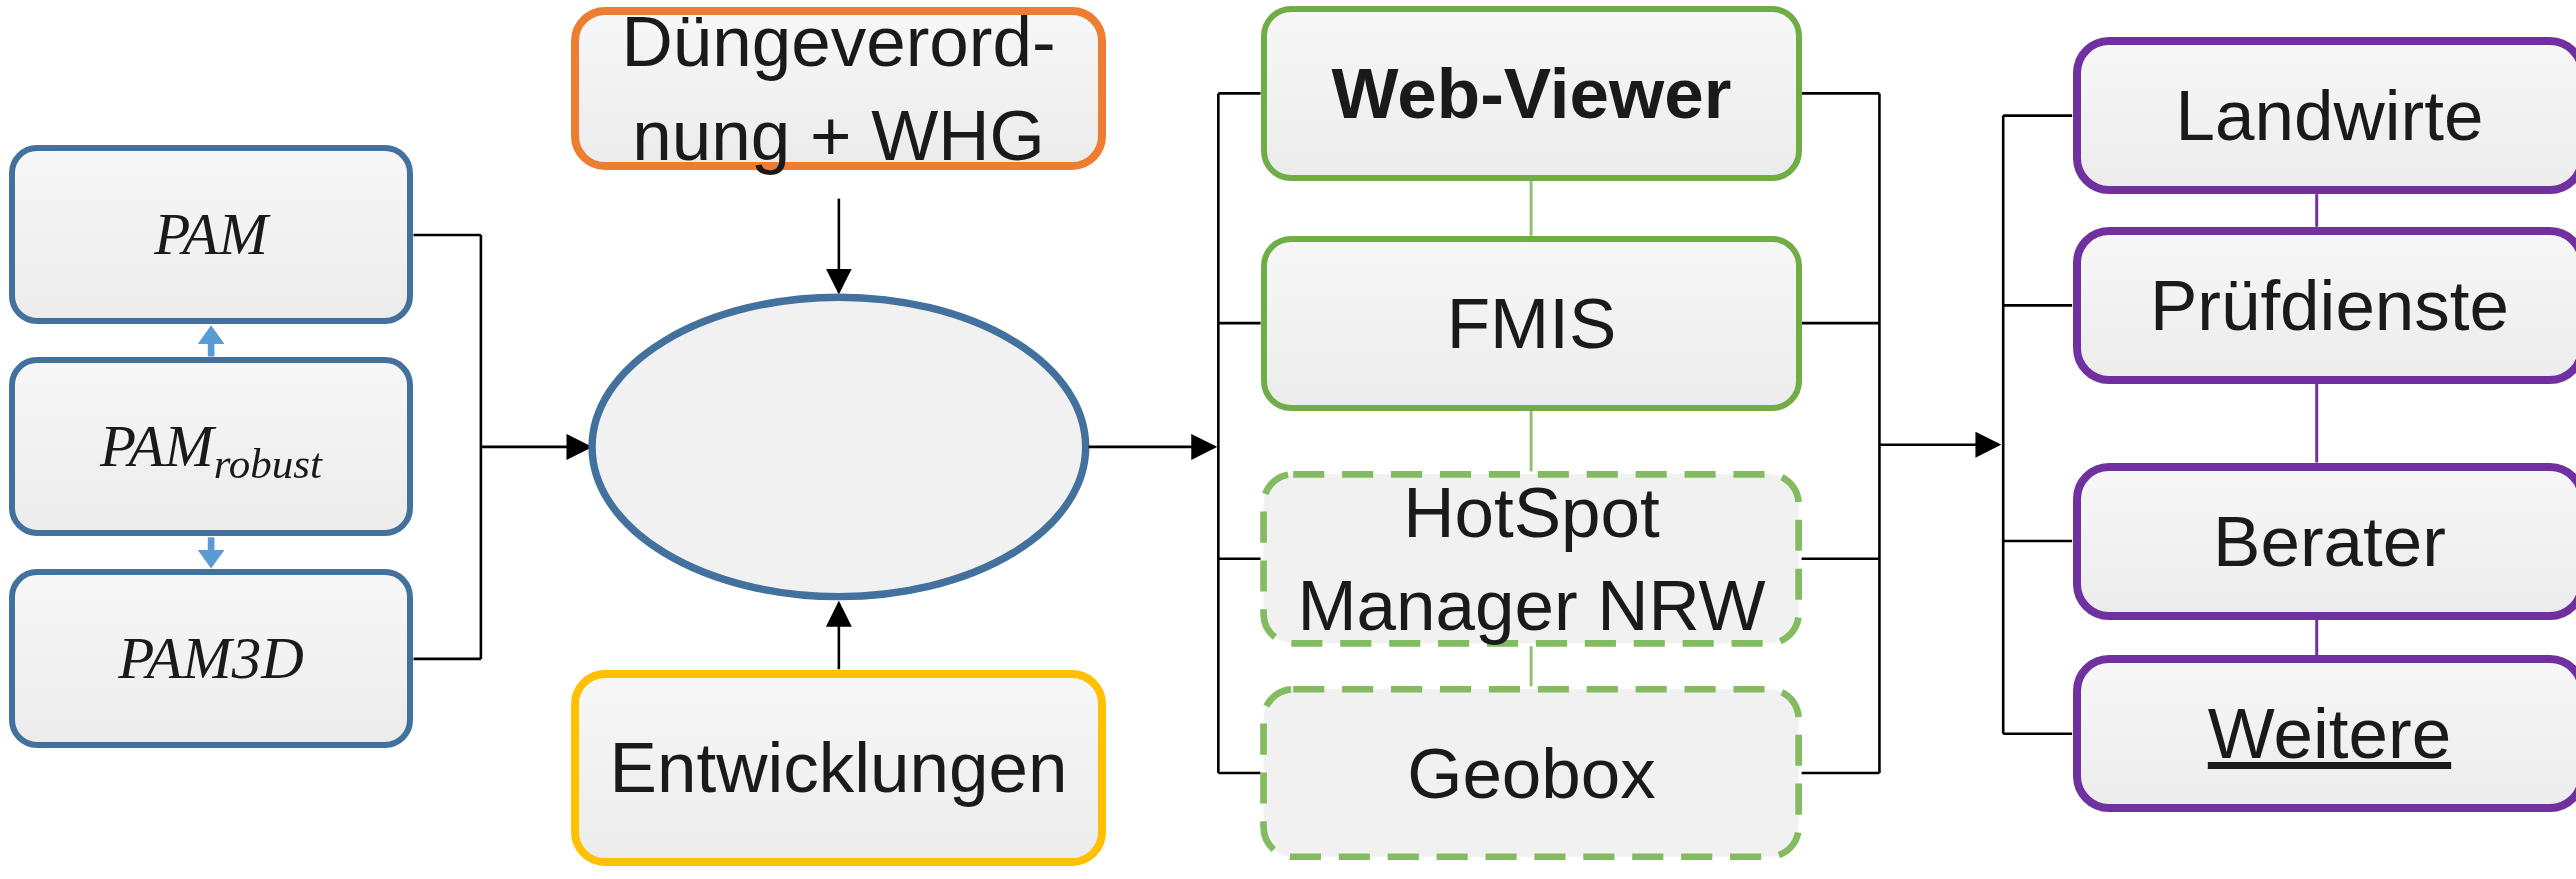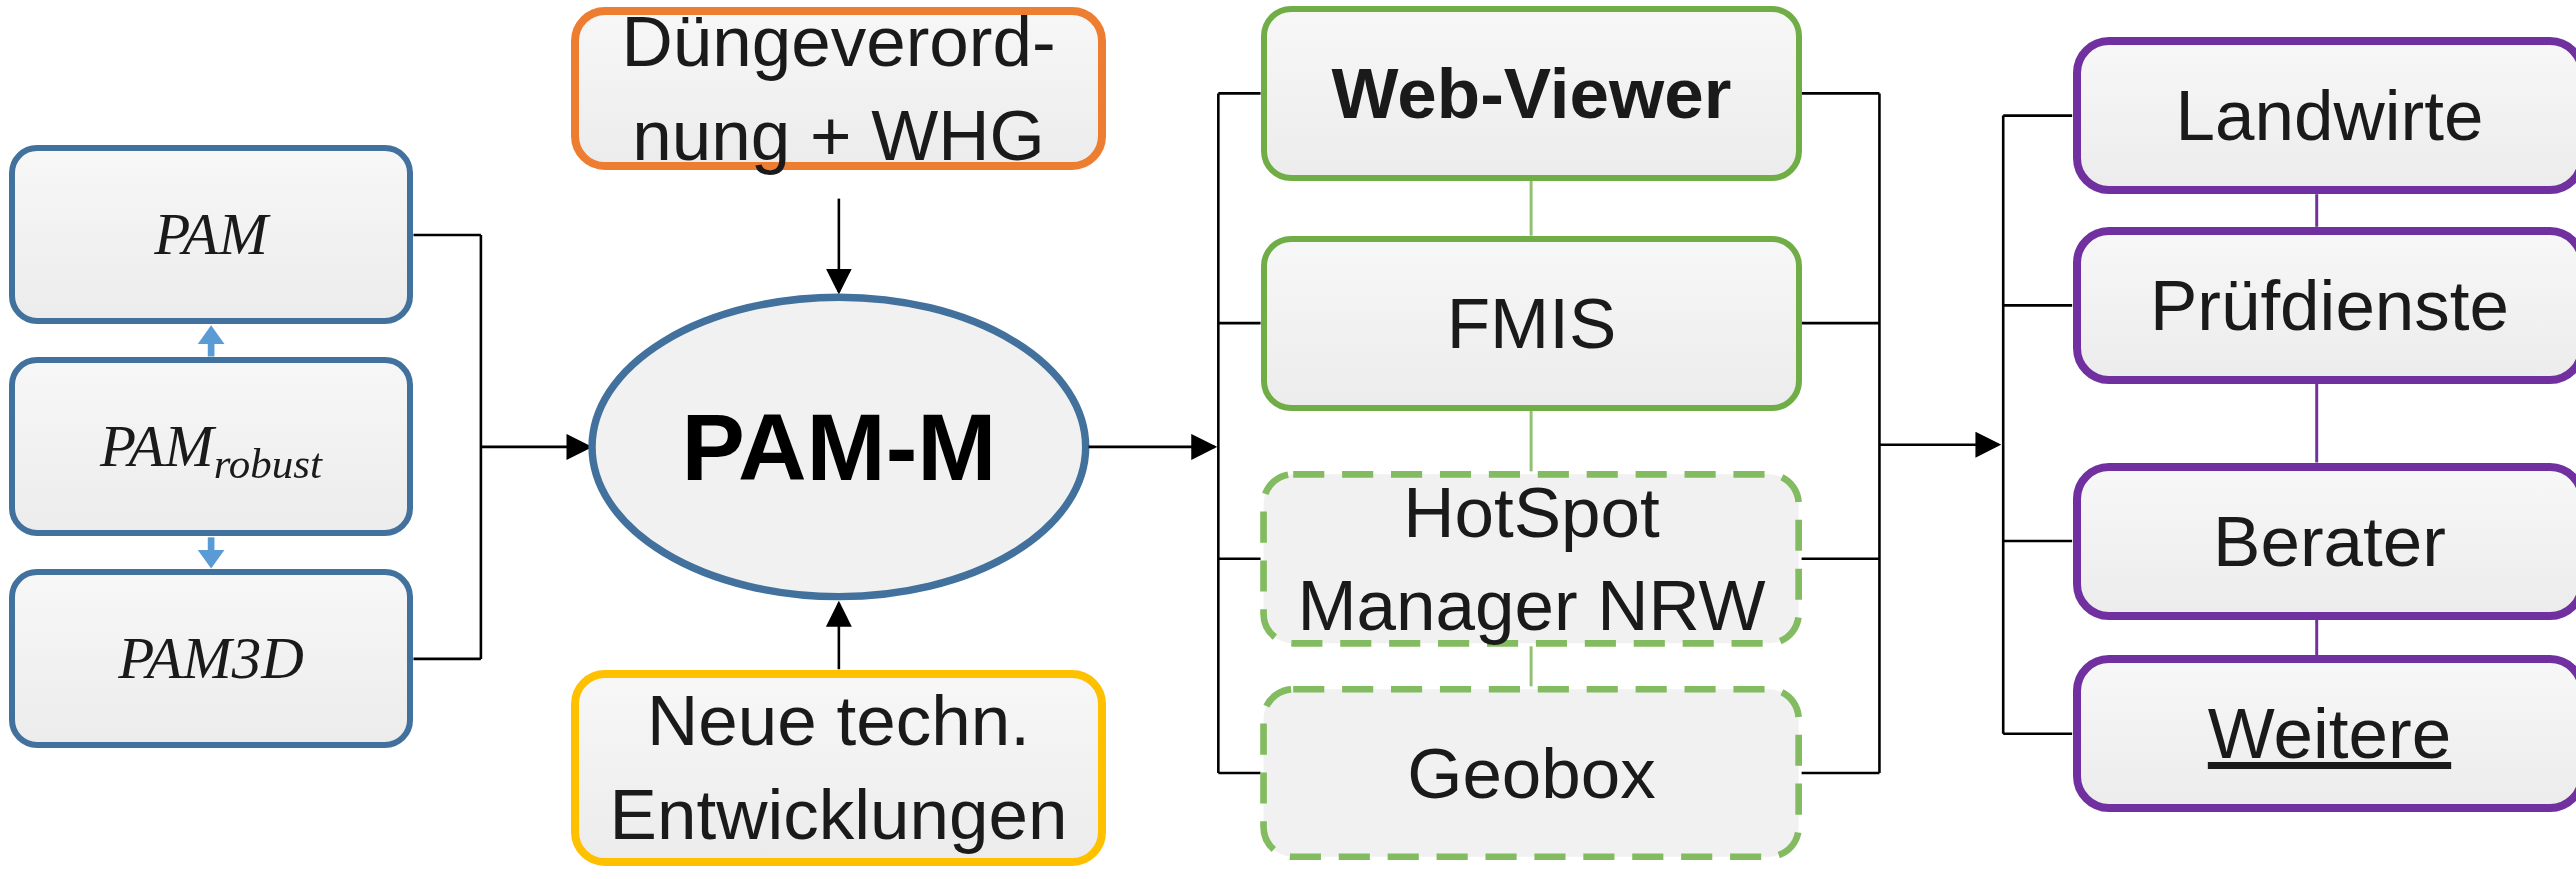--- a/index.html
+++ b/index.html
@@ -115,24 +115,22 @@
 
   <div class="node blue" style="top:569px;">
     <span>PAM3D</span>
   </div>
 
   <div class="node org">
     <div>Düngeverord-</div>
     <div>nung + WHG</div>
   </div>
 
-  <div id="pamm-label">PAM-M</div>
 
   <div class="node yel">
-    <div>Neue techn.</div>
     <div>Entwicklungen</div>
   </div>
 
   <div class="node grn" style="top:6px;height:175px;font-weight:bold;">
     <span>Web-Viewer</span>
   </div>
 
   <div class="node grn" style="top:236px;height:175px;">
     <span>FMIS</span>
   </div>

